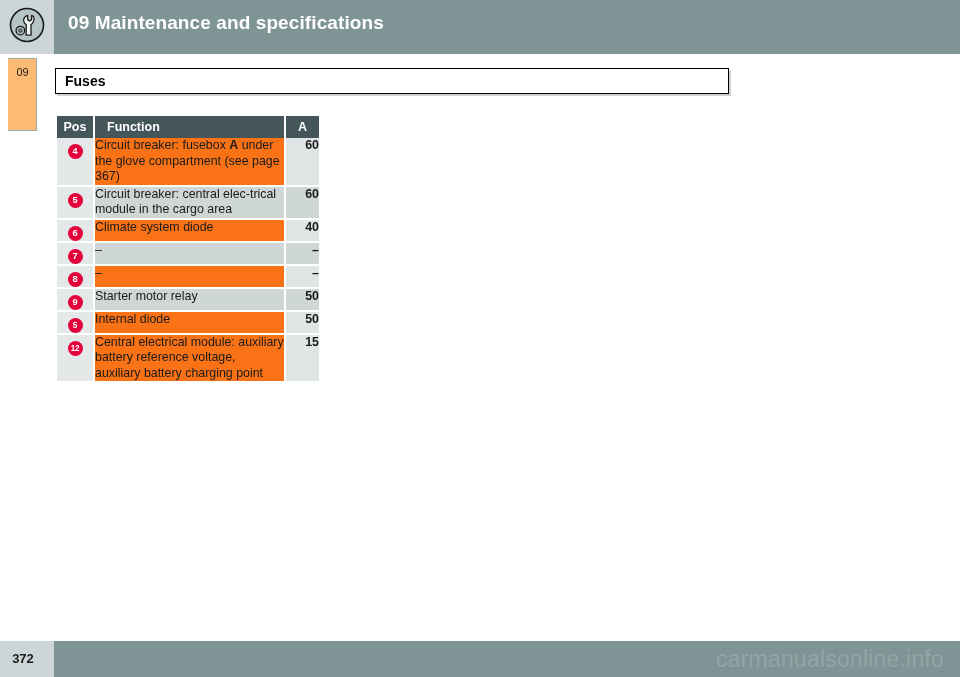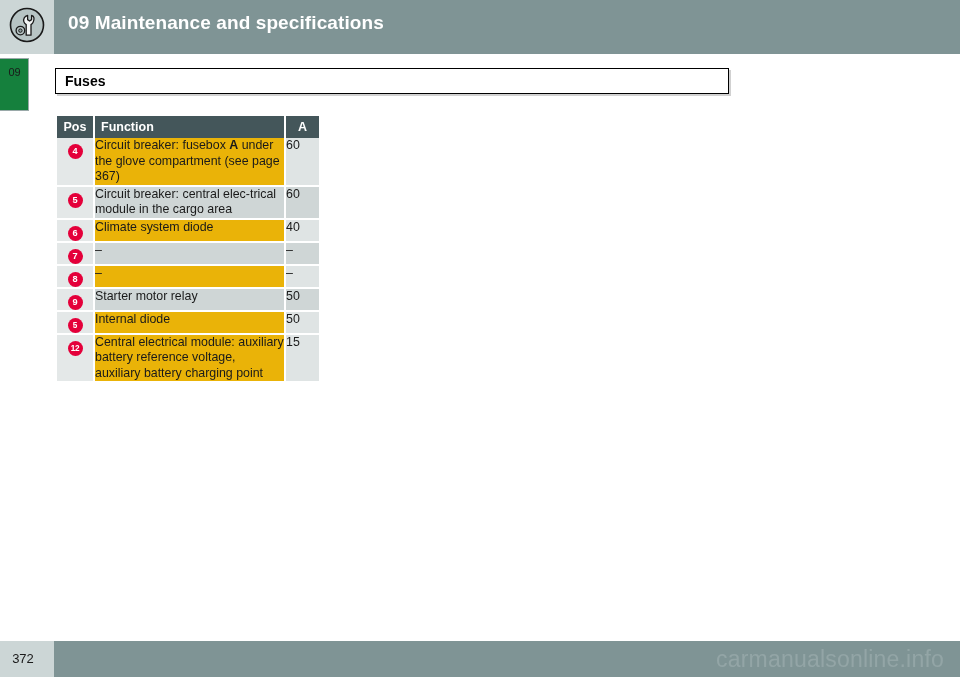--- a/index.html
+++ b/index.html
@@ -47,25 +47,25 @@
     font-size: 19px;
     font-weight: bold;
     color: #ffffff;
     letter-spacing: 0.1px;
     white-space: nowrap;
   }
 
   
   #chapter-tab {
     position: absolute;
-    left: 0;
+    left: 8px;
     top: 58px;
     width: 29px;
-    height: 53px;
-    background: #15803d;
+    height: 73px;
+    background: #fdba74;
     border: 1px solid #9aa9a9;
     border-left: none;
     box-sizing: border-box;
   }
   #chapter-tab-label {
     position: absolute;
     left: 0;
     top: 7px;
     width: 29px;
     text-align: center;
@@ -114,49 +114,50 @@
     color: #ffffff;
     font-size: 12.5px;
     font-weight: bold;
     text-align: left;
     height: 22px;
     padding: 0;
     vertical-align: middle;
     border-right: 2px solid #ffffff;
   }
   #fuse-table thead th:last-child { border-right: none; }
-  #fuse-table thead th .hcell { padding: 0 6px; }
+  #fuse-table thead th .hcell { padding: 0 12px; }
   #fuse-table thead th.th-pos .hcell { text-align: center; padding: 0; }
   #fuse-table thead th.th-amp .hcell { text-align: center; padding: 0; }
 
   #fuse-table tbody td {
     font-size: 12.4px;
     color: #1a1a1a;
     vertical-align: top;
     padding: 0;
     border-right: 2px solid #ffffff;
     border-bottom: 2px solid #ffffff;
   }
   #fuse-table tbody td:last-child { border-right: none; }
 
   td.cell-pos {
     background: #e4e8e8;
     text-align: center;
     width: 38px;
   }
   td.cell-function {
-    background: #eab308;
+    background: #f97316;
     padding: 6px 8px 7px 8px;
     line-height: 15.5px;
   }
   td.cell-amp {
     background: #dfe4e4;
-    text-align: left;
+    text-align: right;
     padding: 6px 0 7px 0;
     line-height: 15.5px;
+    font-weight: bold;
   }
   tr.row-alt td.cell-function,
   tr.row-alt td.cell-amp {
     background: #cfd6d6;
   }
 
   .pos-badge {
     display: inline-block;
     margin-top: 6px;
     width: 15px;
@@ -190,20 +191,21 @@
     background: #ccd6d6;
   }
   #footer-page-number {
     position: absolute;
     left: 0;
     top: 10px;
     width: 46px;
     text-align: center;
     font-size: 13px;
     color: #1a1a1a;
+    font-weight: bold;
   }
   #footer-bar {
     position: absolute;
     left: 54px; top: 0;
     width: 906px;
     height: 36px;
     background: #7f9495;
   }
   #watermark {
     position: absolute;

